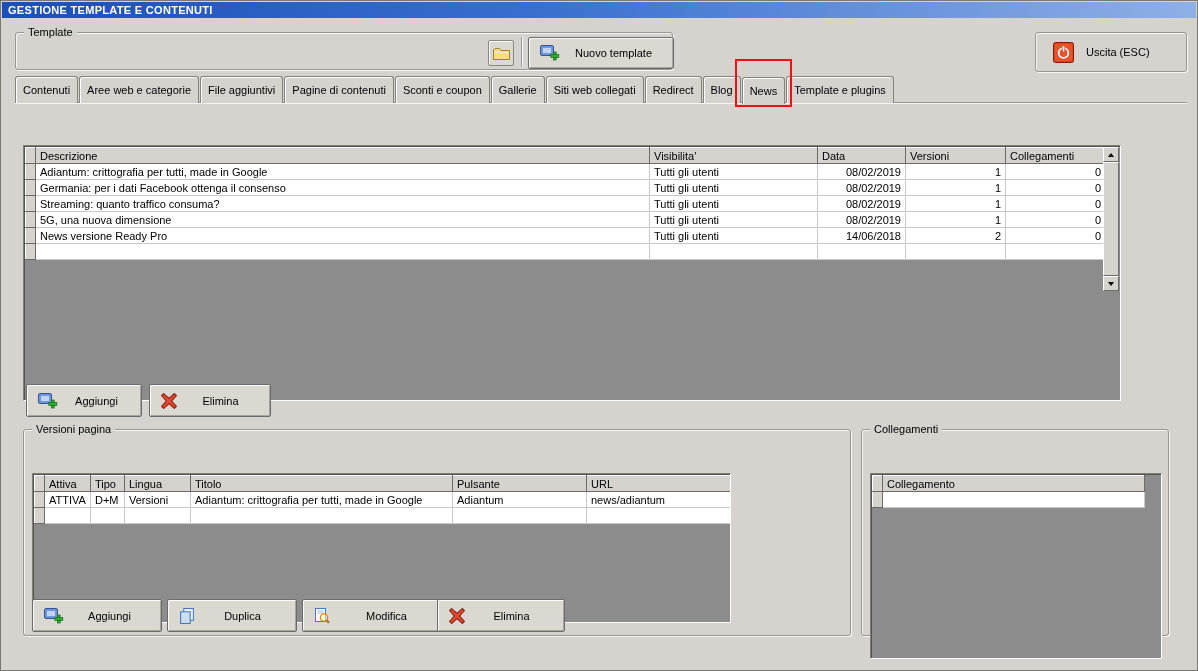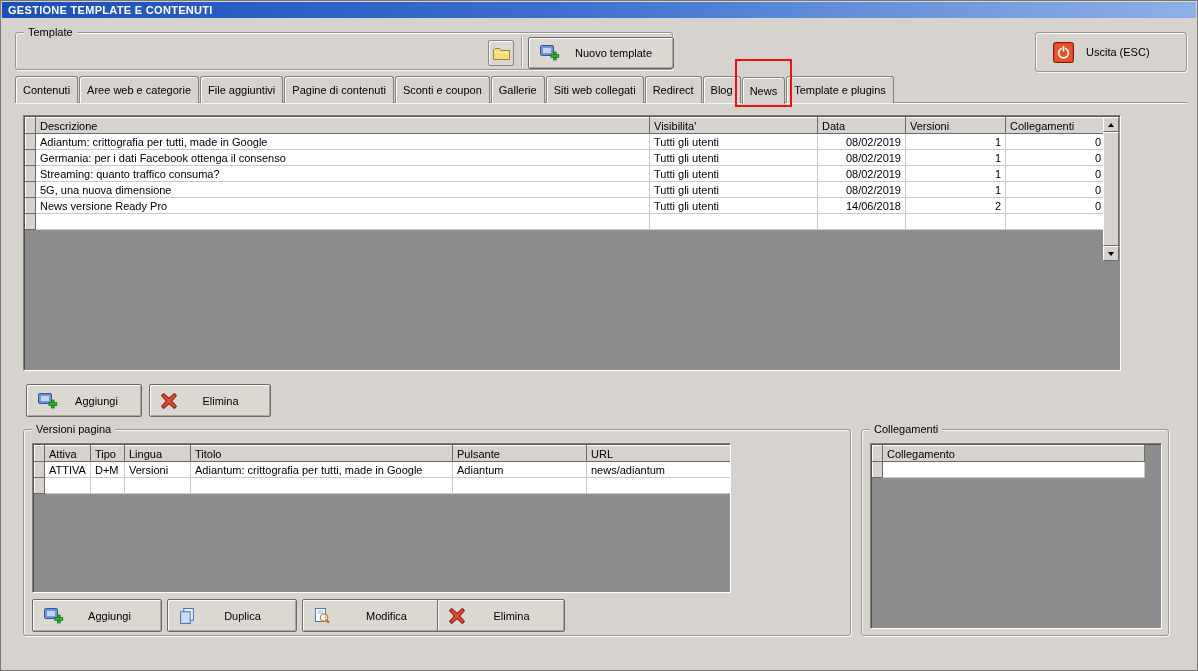--- a/index.html
+++ b/index.html
@@ -42,21 +42,21 @@
     border-top-left-radius:3px; border-top-right-radius:3px; margin-right:1px;
     box-shadow: inset 1px 1px 0 #fff; display:flex; align-items:center; white-space:nowrap; cursor:pointer; }
   .tab--active { position:relative; height:21px; margin-bottom:-1px; z-index:3; }
   .tab-underline { position:absolute; left:14px; top:101px; width:1172px; height:0;
     border-top:1px solid #9a9790; box-shadow:0 1px 0 rgba(255,255,255,.8); z-index:1; }
 
   .annotation { position:absolute; left:-8px; right:-8px; top:-19px; bottom:-3px;
     border:2px solid #ee1111; pointer-events:none; z-index:10; }
 
   .panel { position:absolute; background:#8c8c8c; border:1px solid; border-color:#827f7a #fff #fff #827f7a;
-    box-shadow: inset 1px 1px 0 #55534f; overflow:hidden; }
+    box-shadow: inset 1px 1px 0 #55534f; overflow:hidden;margin-top:30px; }
 
   table.grid { border-collapse:collapse; table-layout:fixed; background:#fff; position:absolute; left:1px; top:1px; }
   .grid th { background:#d6d3ce; border:1px solid; border-color:#fff #6e6b66 #6e6b66 #fff;
     font-weight:normal; text-align:left; padding:0 4px; height:16px; overflow:hidden; white-space:nowrap; font-size:11px; }
   .grid td { border:1px solid #c9c9c9; height:16px; padding:0 4px; overflow:hidden; white-space:nowrap; background:#fff; font-size:11px; }
   .grid td.gutter, .grid th.gutter { background:#d6d3ce; border:1px solid; border-color:#fff #6e6b66 #6e6b66 #fff; padding:0; }
   .grid td.num { text-align:right; }
   .grid th.ctr { text-align:center; }
 
   .scrollbar { position:absolute; top:1px; right:1px; width:16px; height:144px; background:#c3c0b9; }

